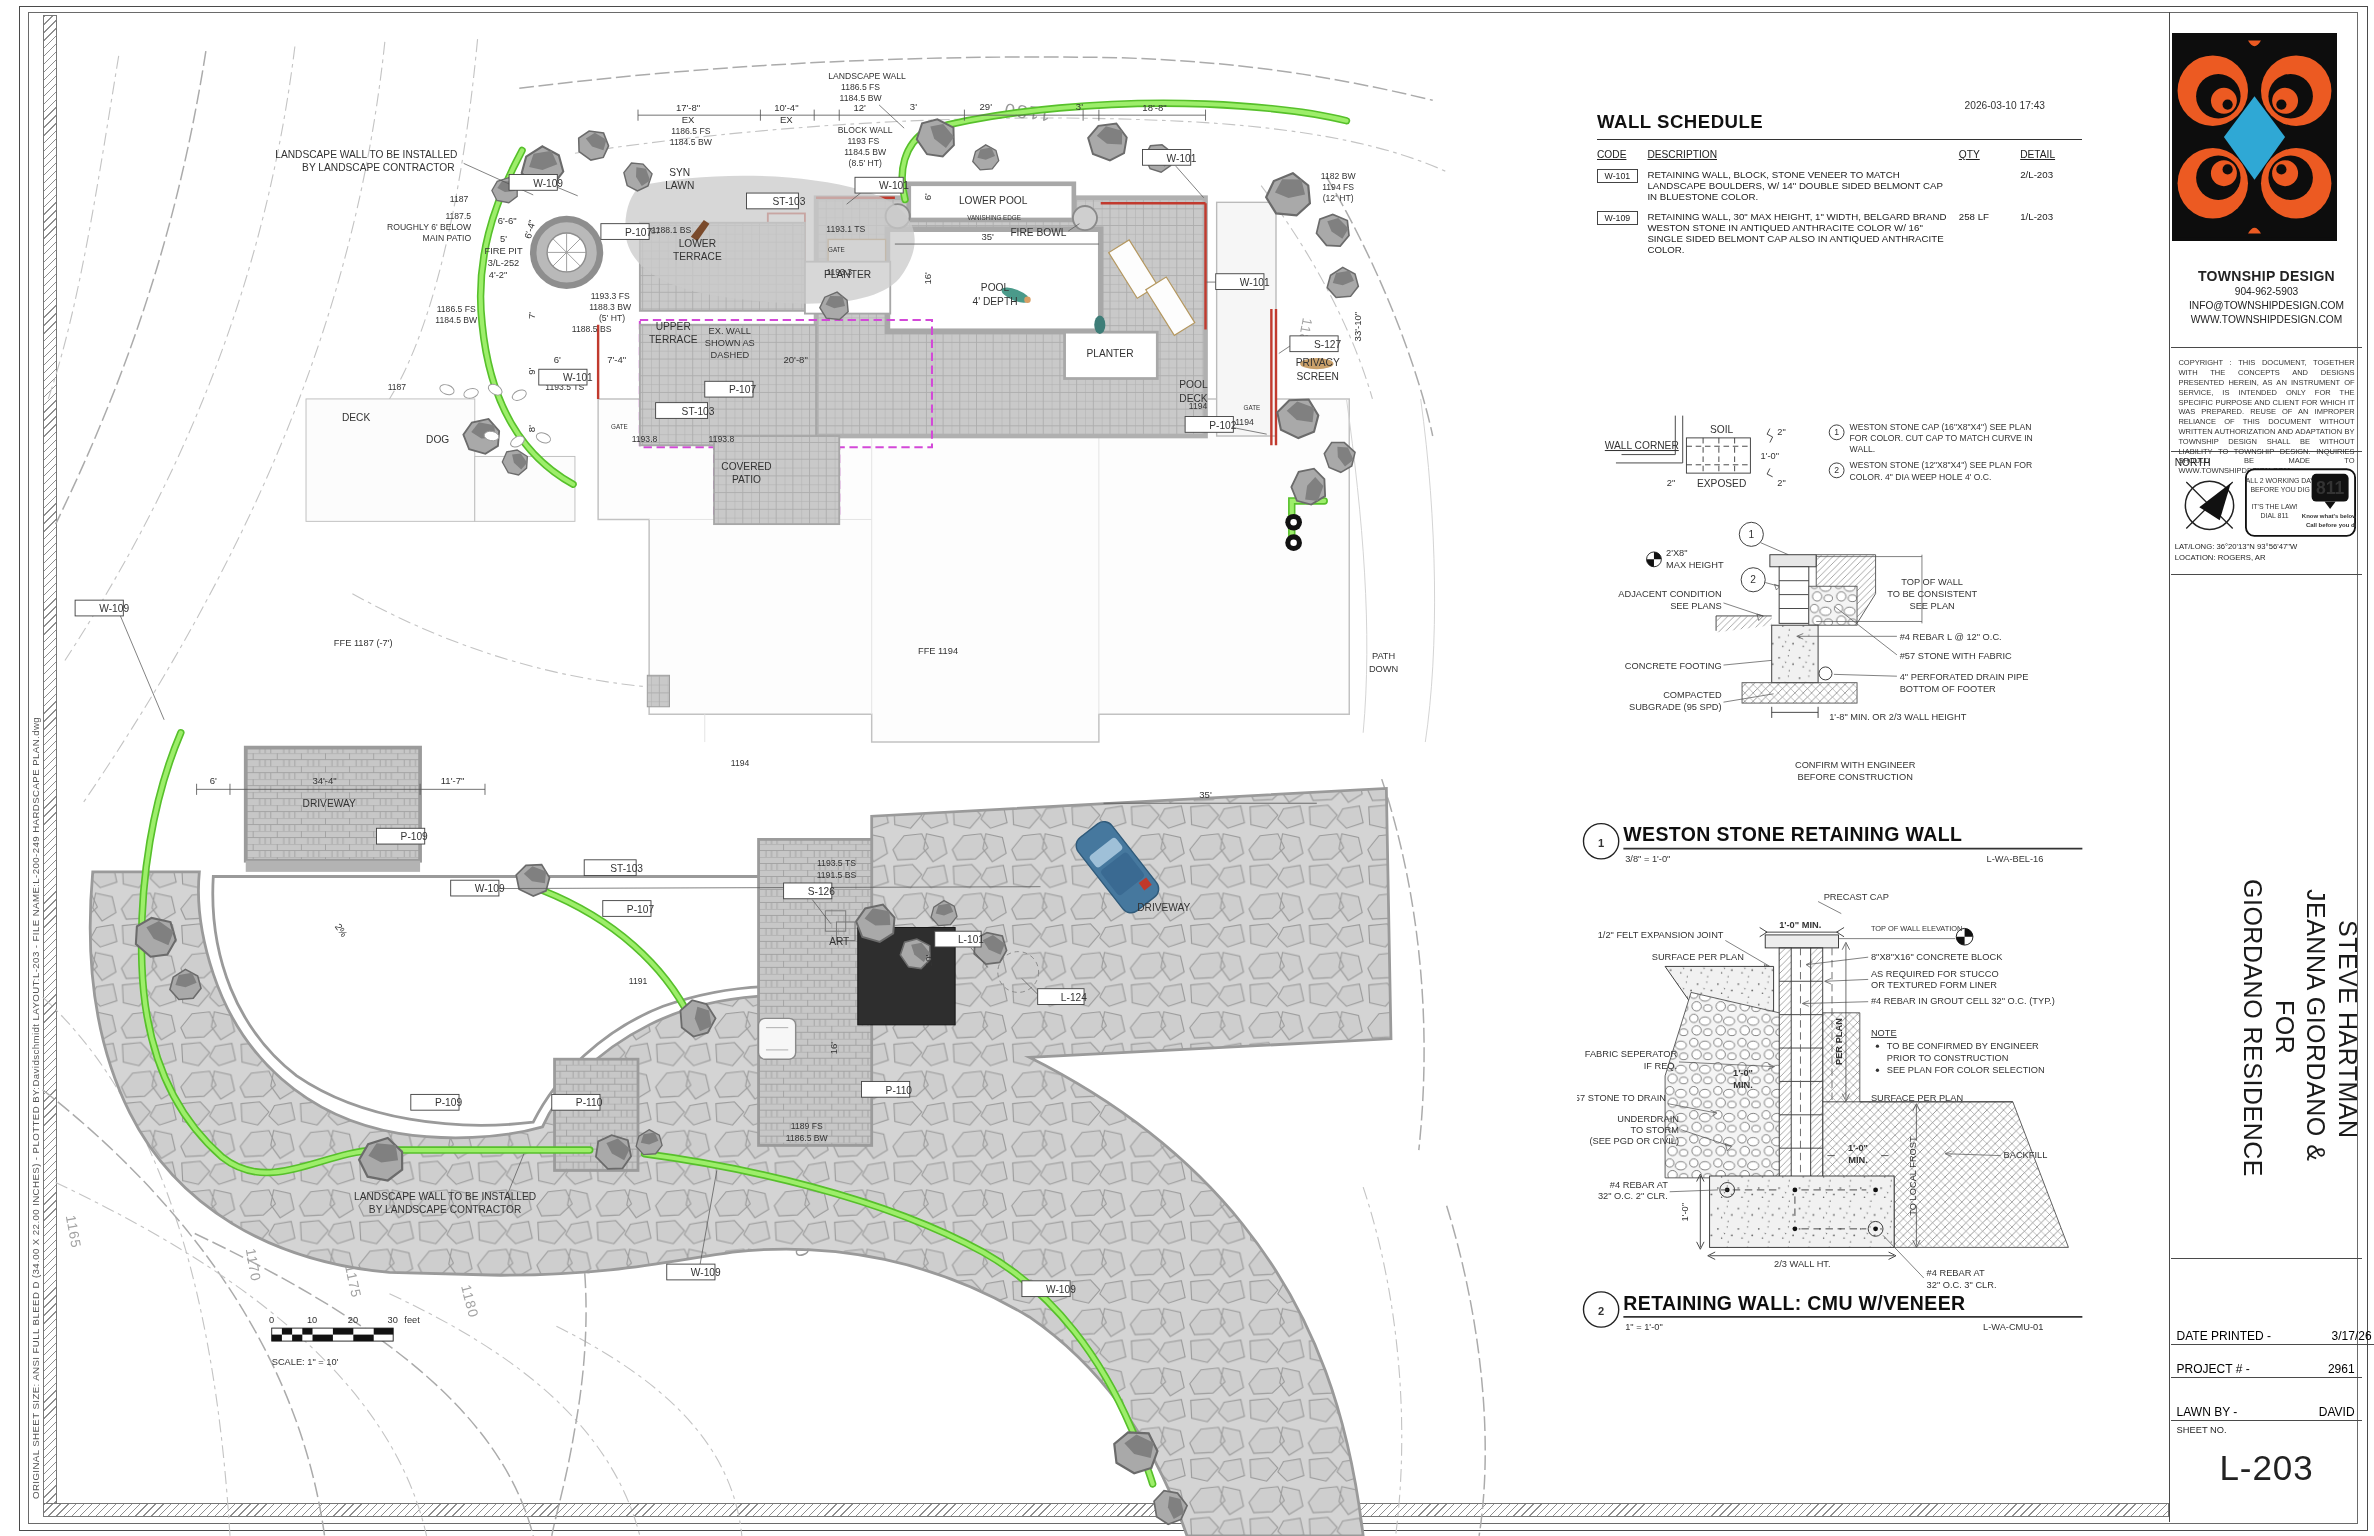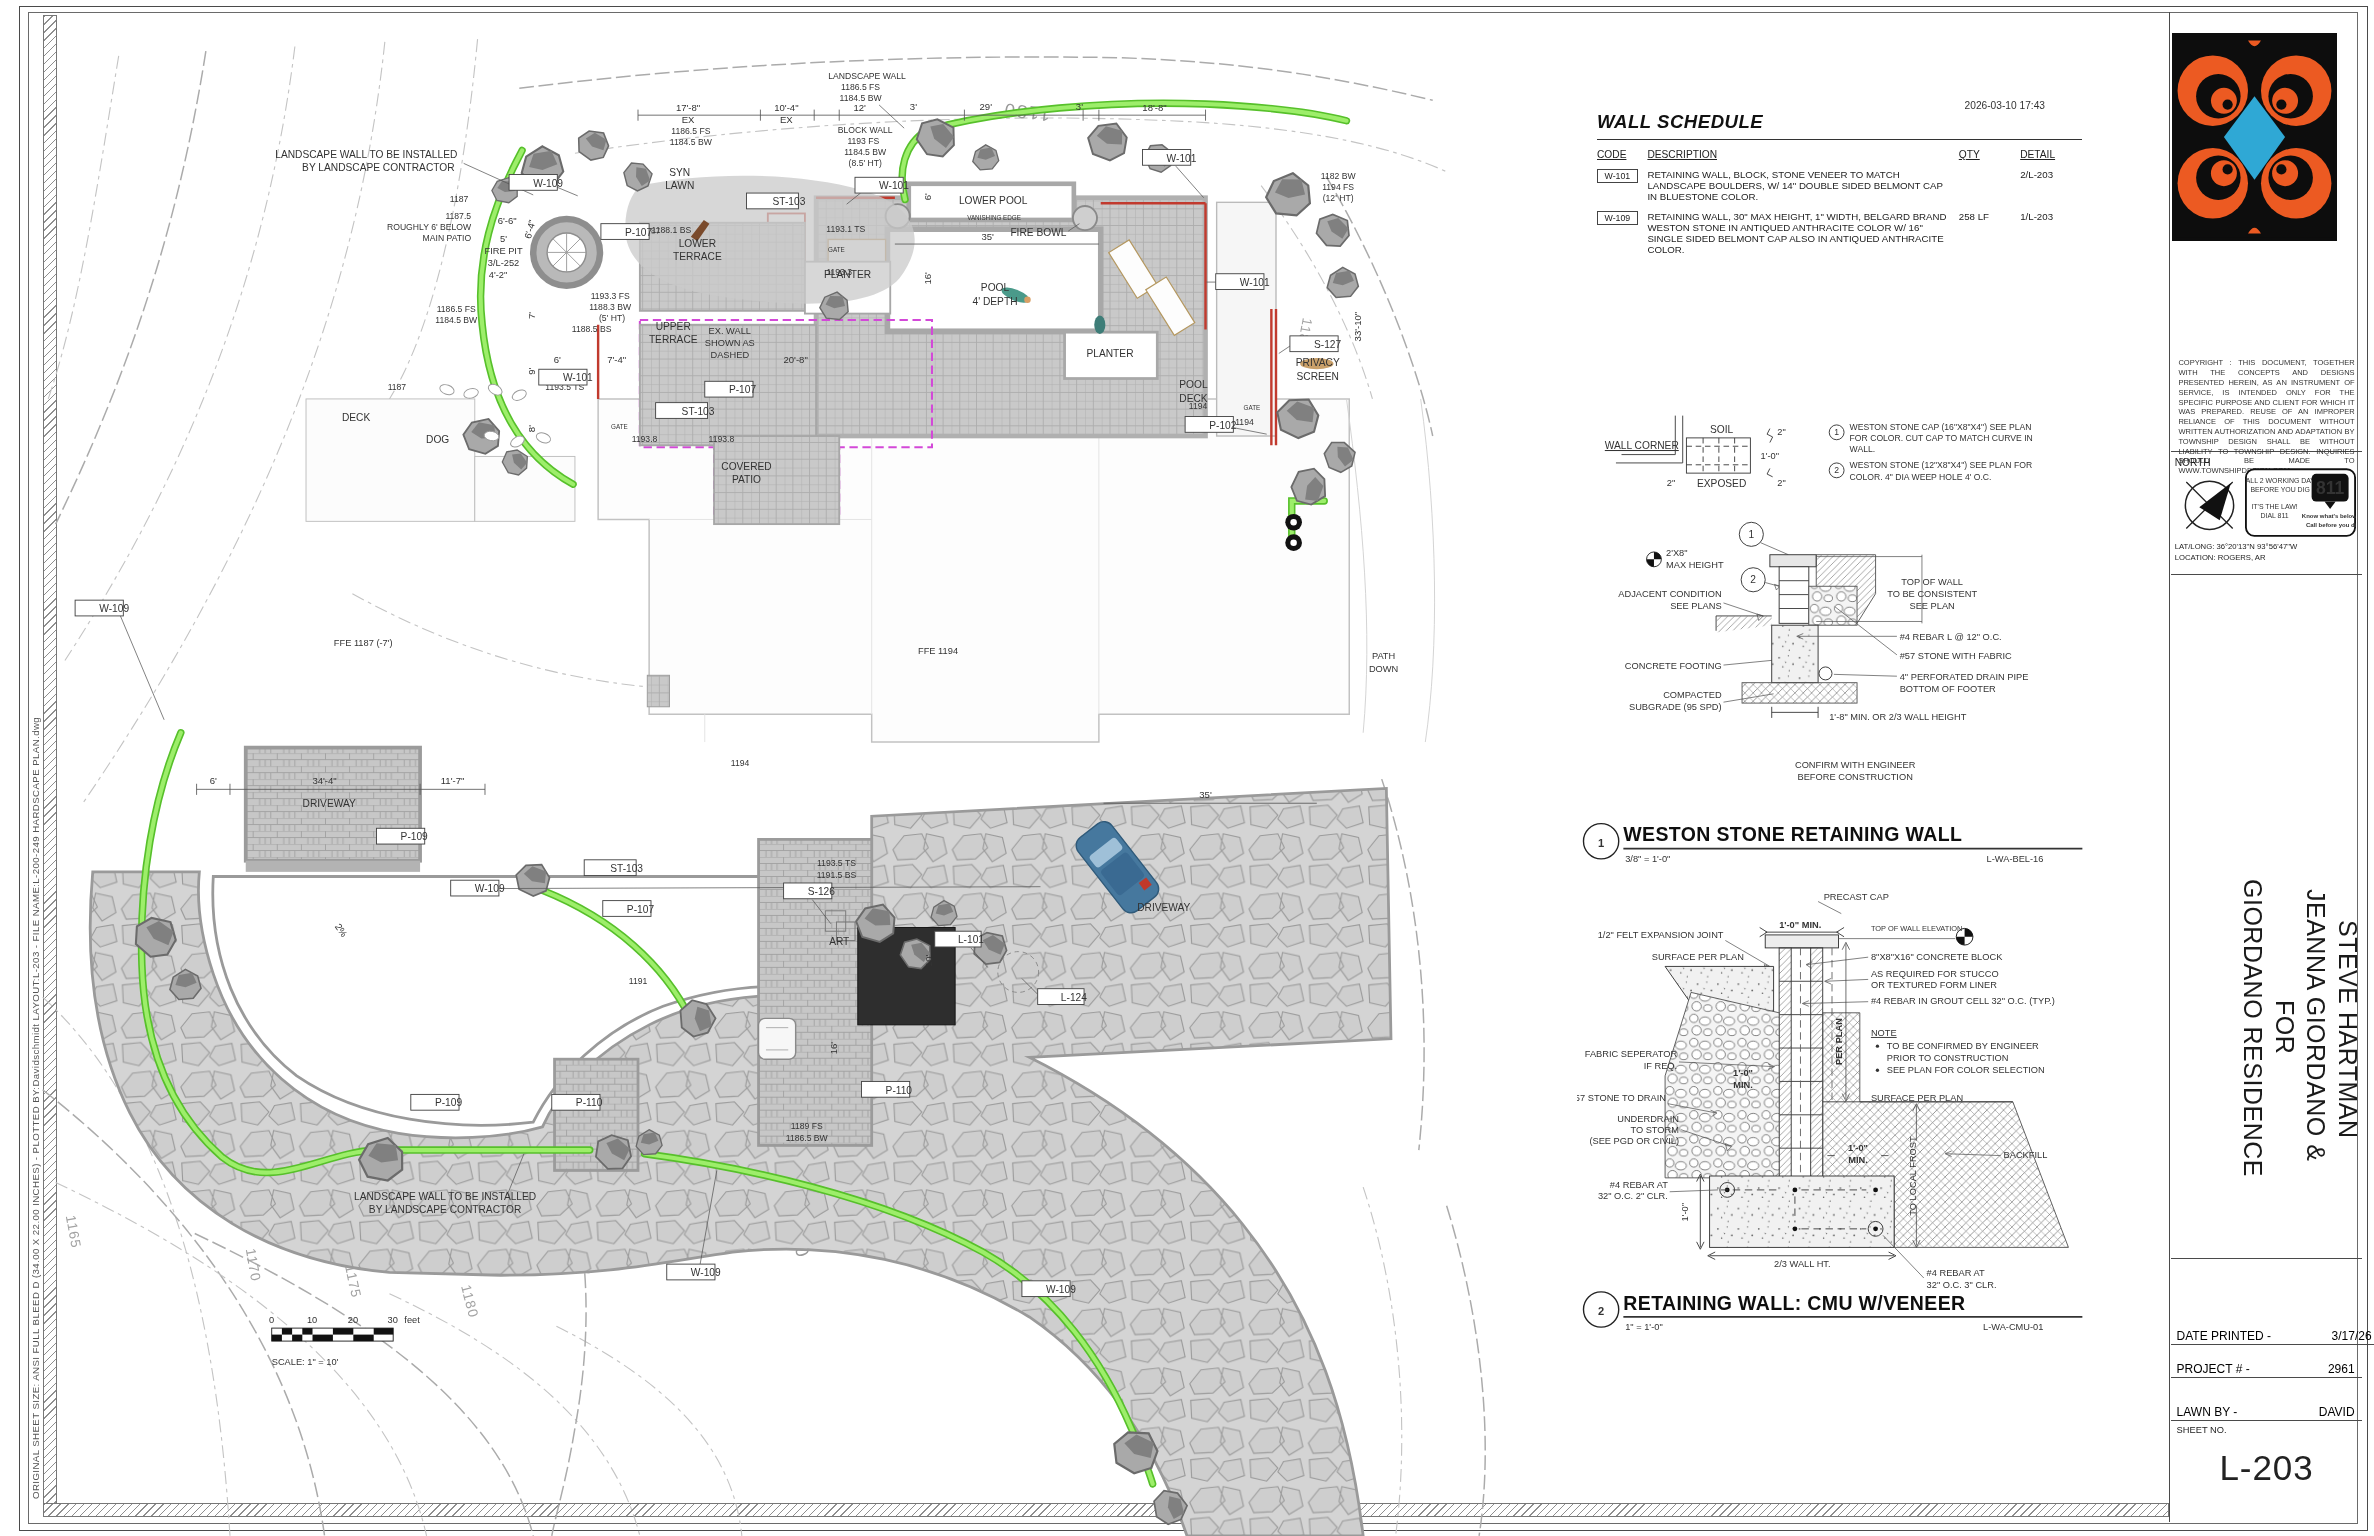--- a/index.html
+++ b/index.html
@@ -12,21 +12,21 @@
   .hatchband{background:repeating-linear-gradient(135deg,#8f8f8f 0 0.9px,#ffffff 0.9px 5.6px);border:0.9px solid #777;}
   #band-left{left:43px;top:15px;width:12px;height:1488px;}
   #band-bottom{left:43px;top:1503px;width:2124px;height:12px;}
   #tb-divider{left:2169px;top:12px;width:0;height:1510px;border-left:1.9px solid #4a4a4a;}
   #edge-text{left:30px;top:1499px;transform:rotate(-90deg);transform-origin:top left;
              font-size:9.7px;color:#555;white-space:nowrap;letter-spacing:0.4px;}
   
   #schedule{left:1597px;top:89px;width:485px;color:#222;}
   #timestamp{position:absolute;right:37px;top:11px;font-size:10.2px;color:#333;}
   #sched-title{margin-top:22px;font-size:18.6px;font-weight:bold;letter-spacing:0.5px;color:#111;
-               border-bottom:1.9px solid #333;padding-bottom:5.6px;font-style:italic;}
+               border-bottom:1.9px solid #333;padding-bottom:5.6px;}
   .srow{display:grid;grid-template-columns:43px 304px 54px auto;column-gap:7.4px;font-size:9.7px;margin-top:9.3px;}
   .shead span{text-decoration:underline;font-size:10.2px;}
   .codebox{border:0.9px solid #444;padding:0 1.9px;height:12px;line-height:12px;text-align:center;font-size:8.8px;}
   
   .tb{left:2171px;width:191px;color:#222;}
   #tb-contact{top:249px;height:98px;border-bottom:1.9px solid #4a4a4a;text-align:center;}
   #tb-contact .co{font-weight:bold;font-size:14px;margin-top:18.6px;letter-spacing:0.3px;}
   #tb-contact div{font-size:10.2px;margin-top:2.8px;}
   #tb-copy{top:351px;height:100px;border-bottom:1.4px solid #4a4a4a;}
   #tb-copy div{margin:7.4px 7.4px 0 7.4px;font-size:7.5px;line-height:9.8px;text-align:justify;color:#333;}
@@ -759,20 +759,26 @@
           <circle cx="128" cy="156" r="24" fill="#0d0d0d"></circle>
           <circle cx="122" cy="151" r="14" fill="#ec5a22"></circle>
           <circle cx="118" cy="147" r="5.5" fill="#0d0d0d"></circle>
         </g>
       <path d="M82,8 Q89,20 96,8 Z M82,216 Q89,204 96,216 Z" fill="#ec5a22"></path>
       <rect x="0" y="0" width="178" height="224" fill="none" stroke="#ec5a22" stroke-width="3"></rect>
       <rect x="0" y="0" width="178" height="224" fill="none" stroke="#0d0d0d" stroke-width="8"></rect>
     </g>
   </svg>
 
+  <div class="abs tb" id="tb-contact">
+    <div class="co">TOWNSHIP DESIGN</div>
+    <div>904-962-5903</div>
+    <div>INFO@TOWNSHIPDESIGN.COM</div>
+    <div>WWW.TOWNSHIPDESIGN.COM</div>
+  </div>
   <div class="abs tb" id="tb-copy">
     <div>COPYRIGHT : THIS DOCUMENT, TOGETHER WITH THE CONCEPTS AND DESIGNS PRESENTED HEREIN, AS AN INSTRUMENT OF SERVICE, IS INTENDED ONLY FOR THE SPECIFIC PURPOSE AND CLIENT FOR WHICH IT WAS PREPARED. REUSE OF AN IMPROPER RELIANCE OF THIS DOCUMENT WITHOUT WRITTEN AUTHORIZATION AND ADAPTATION BY TOWNSHIP DESIGN SHALL BE WITHOUT LIABILITY TO TOWNSHIP DESIGN. INQUIRIES SHOULD BE MADE TO WWW.TOWNSHIPDESIGN.COM</div>
   </div>
   <div class="abs tb" id="tb-north">
     <div style="font-size:10.2px;margin:3.7px 0 0 3.7px;">NORTH</div>
     <svg class="abs" style="left:5.6px;top:16.7px" width="65" height="65" viewBox="0 0 70 70">
       <circle cx="35" cy="38" r="26" fill="none" stroke="#222" stroke-width="1.6"></circle>
       <path d="M10,13 L60,63 M60,13 L10,63" stroke="#222" stroke-width="1.4"></path>
       <polygon points="58,14 24,40 46,54" fill="#111"></polygon>
     </svg>

